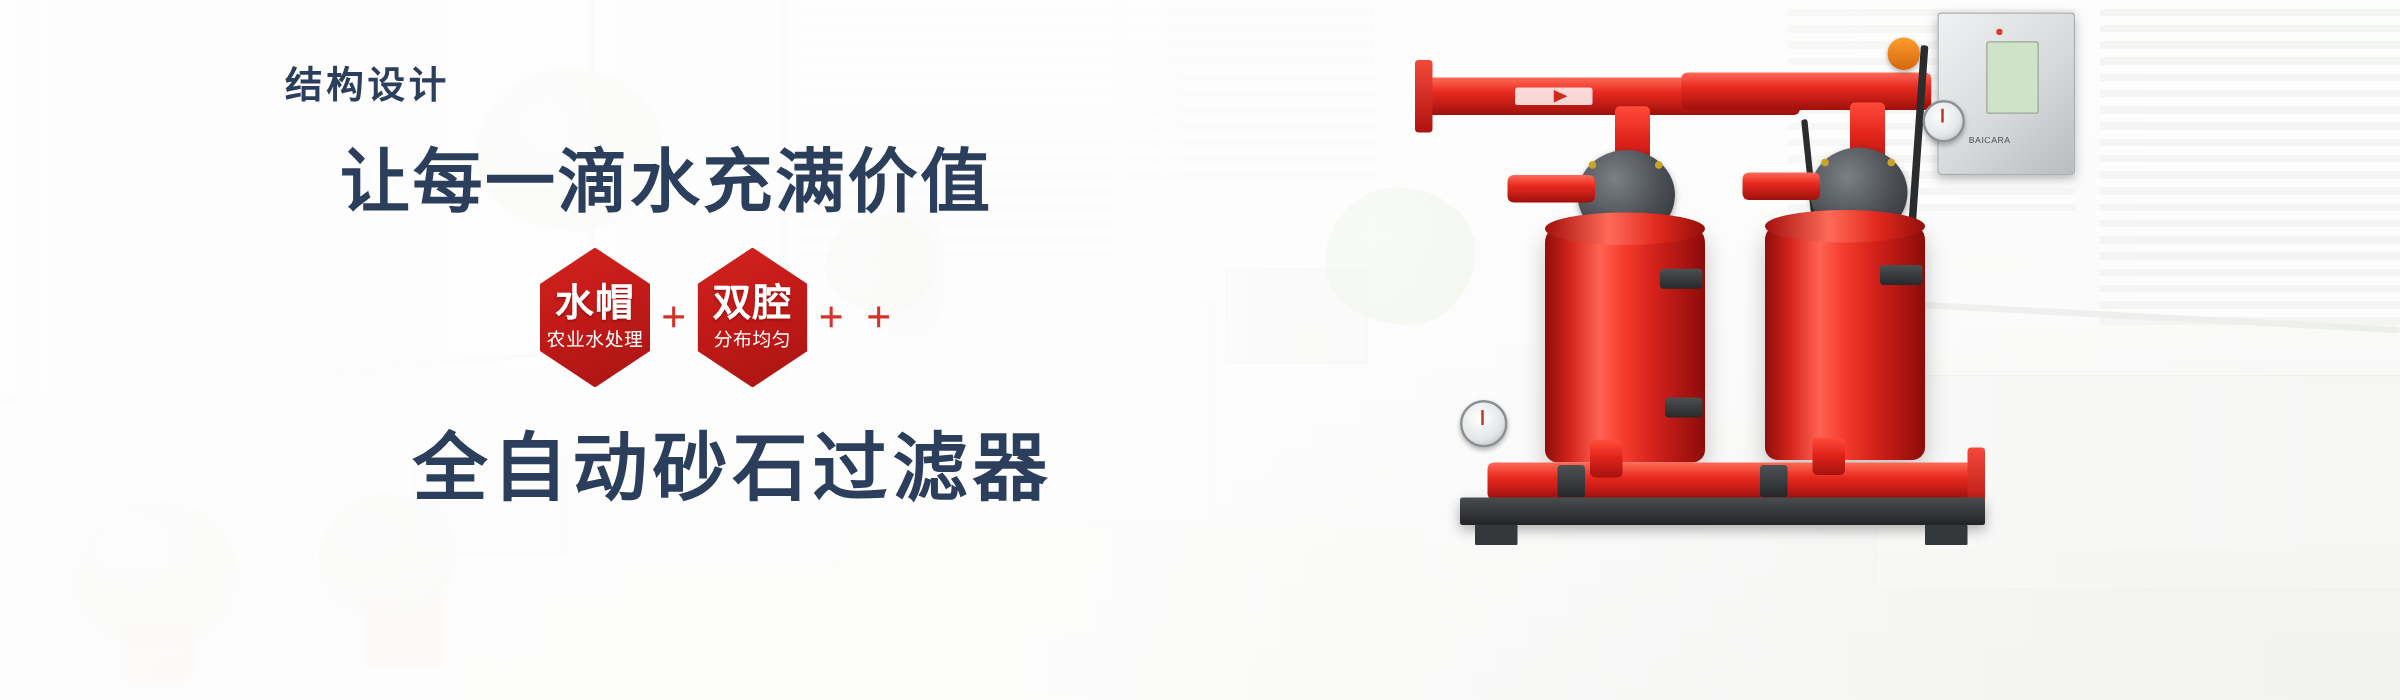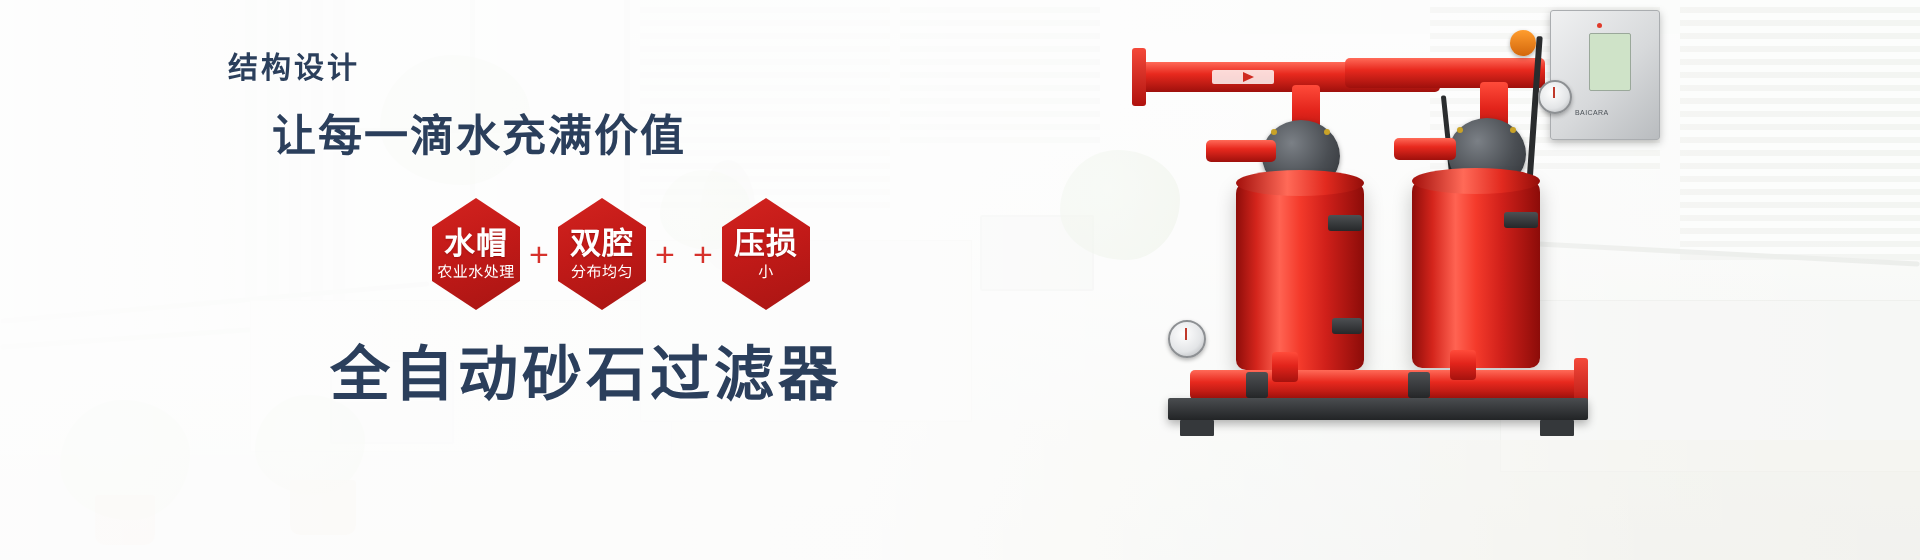--- a/index.html
+++ b/index.html
@@ -54,21 +54,21 @@
   .eyebrow{
     position:absolute;left:228px;top:43px;
     font-size:30px;font-weight:bold;letter-spacing:3px;
     color:#2b3f5c;
     font-family:"DejaVu Sans","Liberation Sans",sans-serif;
     text-shadow:0 1px 2px rgba(255,255,255,.8);
   }
 
   .headline{
     position:absolute;left:272px;top:100px;
-    font-size:44px;font-weight:bold;letter-spacing:2px;
+    font-size:56px;font-weight:bold;letter-spacing:2px;
     color:#2b3f5c;
     font-family:Liberation Serif, serif;
     text-shadow:0 2px 3px rgba(255,255,255,.75);
     white-space:nowrap;
   }
 
   .subline{
     position:absolute;left:330px;top:325px;
     font-size:60px;font-weight:bold;letter-spacing:4px;
     color:#2b3f5c;
@@ -299,21 +299,15 @@
     <div class="hexwrap">
       <div class="hex">
         <div class="hex-main">双腔</div>
         <div class="hex-sub">分布均匀</div>
       </div>
     </div>
     <div class="plus">+</div>
 
     <div class="plus">+</div>
 
-    <div class="hexwrap">
-      <div class="hex">
-        <div class="hex-main">压损</div>
-        <div class="hex-sub">小</div>
-      </div>
-    </div>
   </div>
 
 </div>
 
 </body></html>

